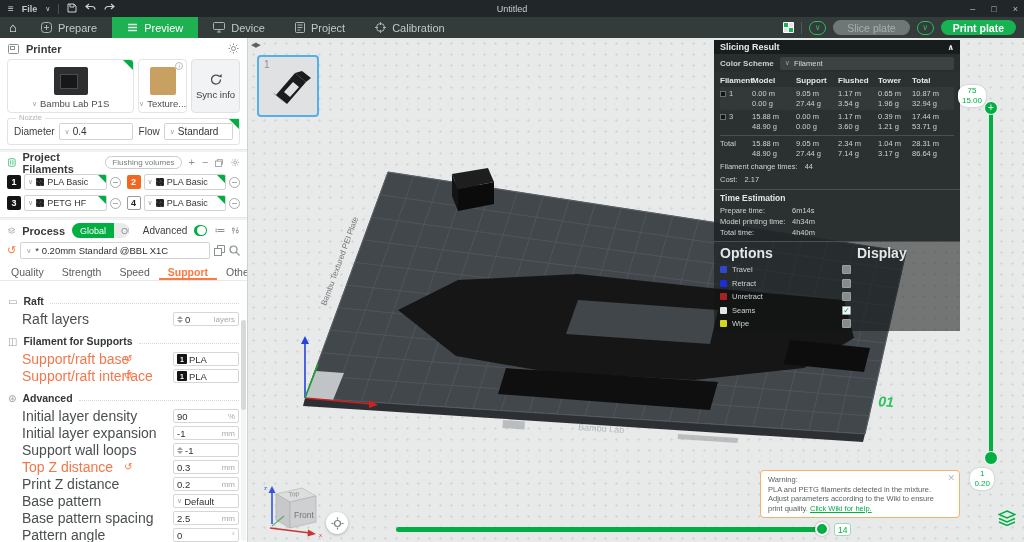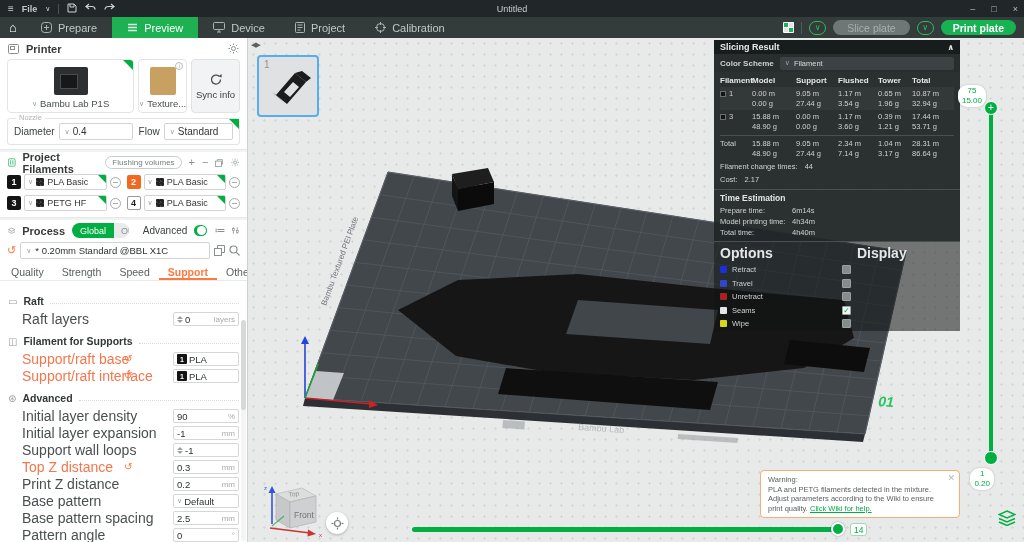--- a/index.html
+++ b/index.html
@@ -138,21 +138,21 @@
   .orow .osw { width:7px; height:7px; border-radius:1px; flex:none; }
   .ocheck { position:absolute; left:128px; width:9px; height:9px; background:#868c8c; border:1px solid #9aa0a0; border-radius:1px; cursor:pointer; }
   .ocheck.on { background:#f2f4f4; color:#00ae42; font-size:8px; line-height:8px; text-align:center; font-weight:bold; }
 
   
   #warn { left:760px; top:470px; width:200px; background:#fff; border:1px solid #f5b071; border-radius:4px; padding:4px 16px 4px 7px; font-size:7.5px; color:#5a5f60; line-height:9.5px; z-index:15; }
   #warn .close { position:absolute; right:4px; top:3px; color:#b5b9b9; font-size:9px; cursor:pointer; }
   #warn a { color:#00ae42; text-decoration:underline; cursor:pointer; }
 
   
-  #hslider { left:412px; top:521px; width:450px; height:18px; z-index:12; }
+  #hslider { left:396px; top:521px; width:450px; height:18px; z-index:12; }
   #hslider .track { position:absolute; left:0; top:6px; width:428px; height:5px; border-radius:3px; background:#00ae42; cursor:pointer; }
   #hslider .handle { position:absolute; left:419px; top:1px; width:14px; height:14px; border-radius:50%; background:#00ae42; border:2px solid #fff; box-shadow:0 0 2px rgba(0,0,0,.4); cursor:grab; }
   #hslider .hlabel { position:absolute; left:438px; top:2px; min-width:16px; height:13px; background:#fff; border:1px solid #9fd9b4; border-radius:3px; color:#00ae42; font-size:8.5px; display:flex; align-items:center; justify-content:center; padding:0 3px; }
 
   #vslider { left:960px; top:80px; width:60px; height:420px; z-index:12; }
   #vslider .track { position:absolute; left:29px; top:28px; width:4px; height:350px; background:#00ae42; border-radius:2px; cursor:pointer; }
   .vhandle { position:absolute; left:24px; width:14px; height:14px; border-radius:50%; background:#00ae42; border:1px solid #fff; color:#fff; font-size:10px; line-height:12px; text-align:center; cursor:grab; }
   .vlabel { position:absolute; background:#fff; border-radius:9px; box-shadow:0 0 2px rgba(0,0,0,.25); color:#00ae42; font-size:8px; line-height:10px; text-align:center; padding:1px 4px; }
 
   #layers-ico { left:998px; top:510px; z-index:12; cursor:pointer; }
@@ -744,27 +744,27 @@
           </div>
       </div>
     </div>
     <div id="opt-sec">
       <div id="opt-head">
         <span>Options</span>
         <span class="dsp">Display</span>
       </div>
       <div id="option-rows">
           <div class="orow">
+            <span class="osw" style="background: rgb(49, 70, 200);"></span>
+            <span>Travel</span>
+            <span class="ocheck"></span>
+          </div>
+          <div class="orow">
             <span class="osw" style="background: rgb(27, 47, 212);"></span>
             <span>Retract</span>
-            <span class="ocheck"></span>
-          </div>
-          <div class="orow">
-            <span class="osw" style="background: rgb(49, 70, 200);"></span>
-            <span>Travel</span>
             <span class="ocheck"></span>
           </div>
           <div class="orow">
             <span class="osw" style="background: rgb(168, 34, 34);"></span>
             <span>Unretract</span>
             <span class="ocheck"></span>
           </div>
           <div class="orow">
             <span class="osw" style="background: rgb(229, 229, 229);"></span>
             <span>Seams</span>

